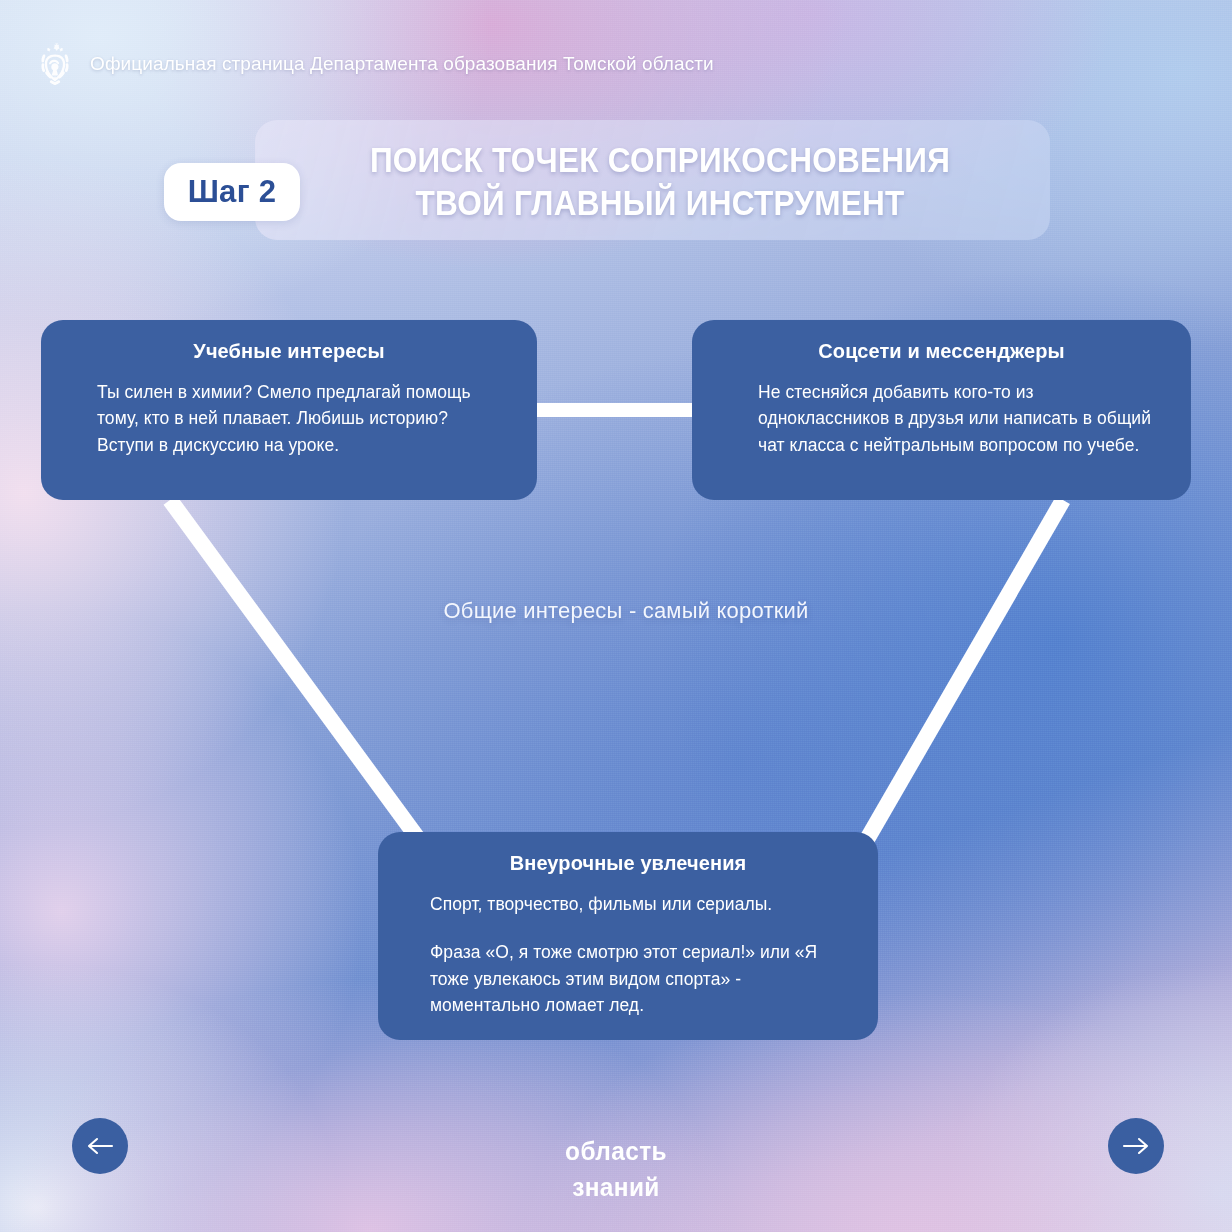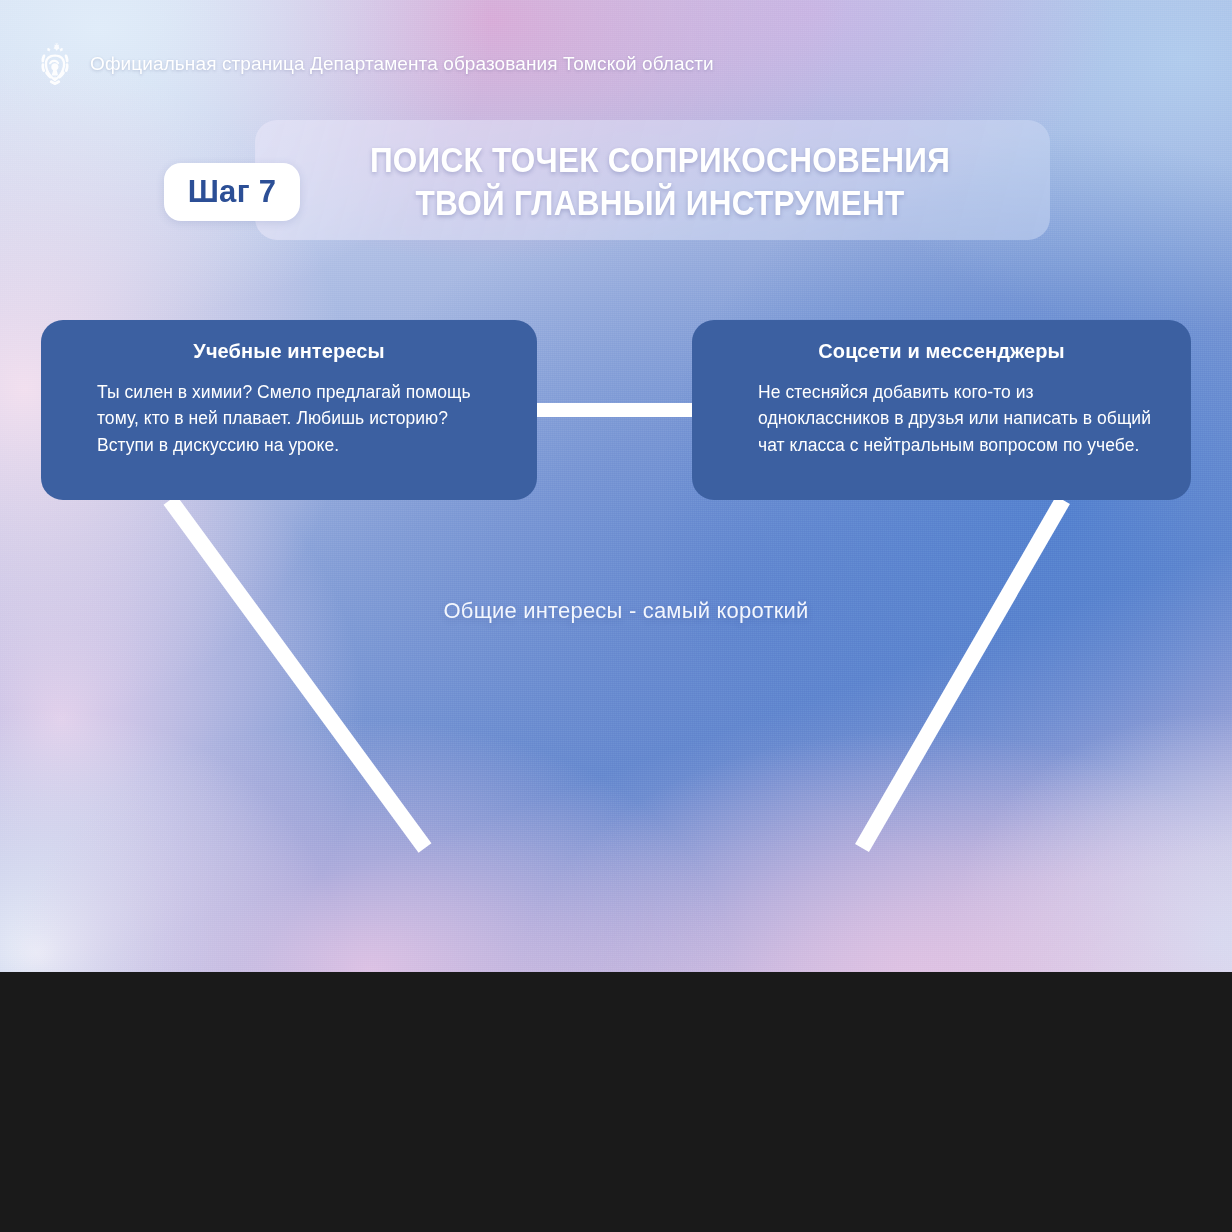--- a/index.html
+++ b/index.html
@@ -4,21 +4,21 @@
 <title>Поиск точек соприкосновения</title>
 <style>
   html, body {
     margin: 0;
     padding: 0;
     background: #1a1a1a;
   }
   .canvas {
     position: relative;
     width: 1232px;
-    height: 972px;
+    height: 1232px;
     overflow: hidden;
     font-family: "Liberation Sans", "DejaVu Sans", sans-serif;
     background: #c2410c;
     isolation: isolate;
   }
 
   
   .bg-layer {
     position: absolute;
     inset: 0;
@@ -261,38 +261,45 @@
     <line x1="170" y1="500" x2="425" y2="848" stroke="#ffffff" stroke-width="16"></line>
     <line x1="1063" y1="500" x2="862" y2="848" stroke="#ffffff" stroke-width="16"></line>
   </svg>
 
   <div class="title-banner"></div>
   <div class="title-text">
     <span class="title-line">ПОИСК ТОЧЕК СОПРИКОСНОВЕНИЯ</span>
     <span class="title-line">ТВОЙ ГЛАВНЫЙ ИНСТРУМЕНТ</span>
   </div>
   <div class="step-badge">
-    <span>Шаг 7</span>
+    <span>Шаг 2</span>
   </div>
 
   <div class="card" id="card-study">
     <div class="card-title">Учебные интересы</div>
     <div class="card-body">
       <p>Ты силен в химии? Смело предлагай помощь тому, кто в ней плавает.
 Любишь историю? Вступи в дискуссию на уроке.</p>
     </div>
   </div>
 
   <div class="card" id="card-social">
     <div class="card-title">Соцсети и мессенджеры</div>
     <div class="card-body">
       <p>Не стесняйся добавить кого-то из одноклассников в друзья или написать в общий чат класса с нейтральным вопросом по учебе.</p>
     </div>
   </div>
 
+  <div class="card" id="card-hobby">
+    <div class="card-title">Внеурочные увлечения</div>
+    <div class="card-body">
+      <p>Спорт, творчество, фильмы или сериалы.</p>
+      <p>Фраза «О, я тоже смотрю этот сериал!» или «Я тоже увлекаюсь этим видом спорта» - моментально ломает лед.</p>
+    </div>
+  </div>
 
   <div class="slogan">
     <span>Общие интересы - самый короткий</span>
   </div>
 
   <button class="nav-btn" id="nav-prev">
     <svg width="28" height="20" viewBox="0 0 28 20" aria-hidden="true">
       <path d="M26 10 H3 M11 3 L3 10 L11 17" fill="none" stroke="#ffffff" stroke-width="2.1" stroke-linecap="round" stroke-linejoin="round"></path>
     </svg>
   </button>

